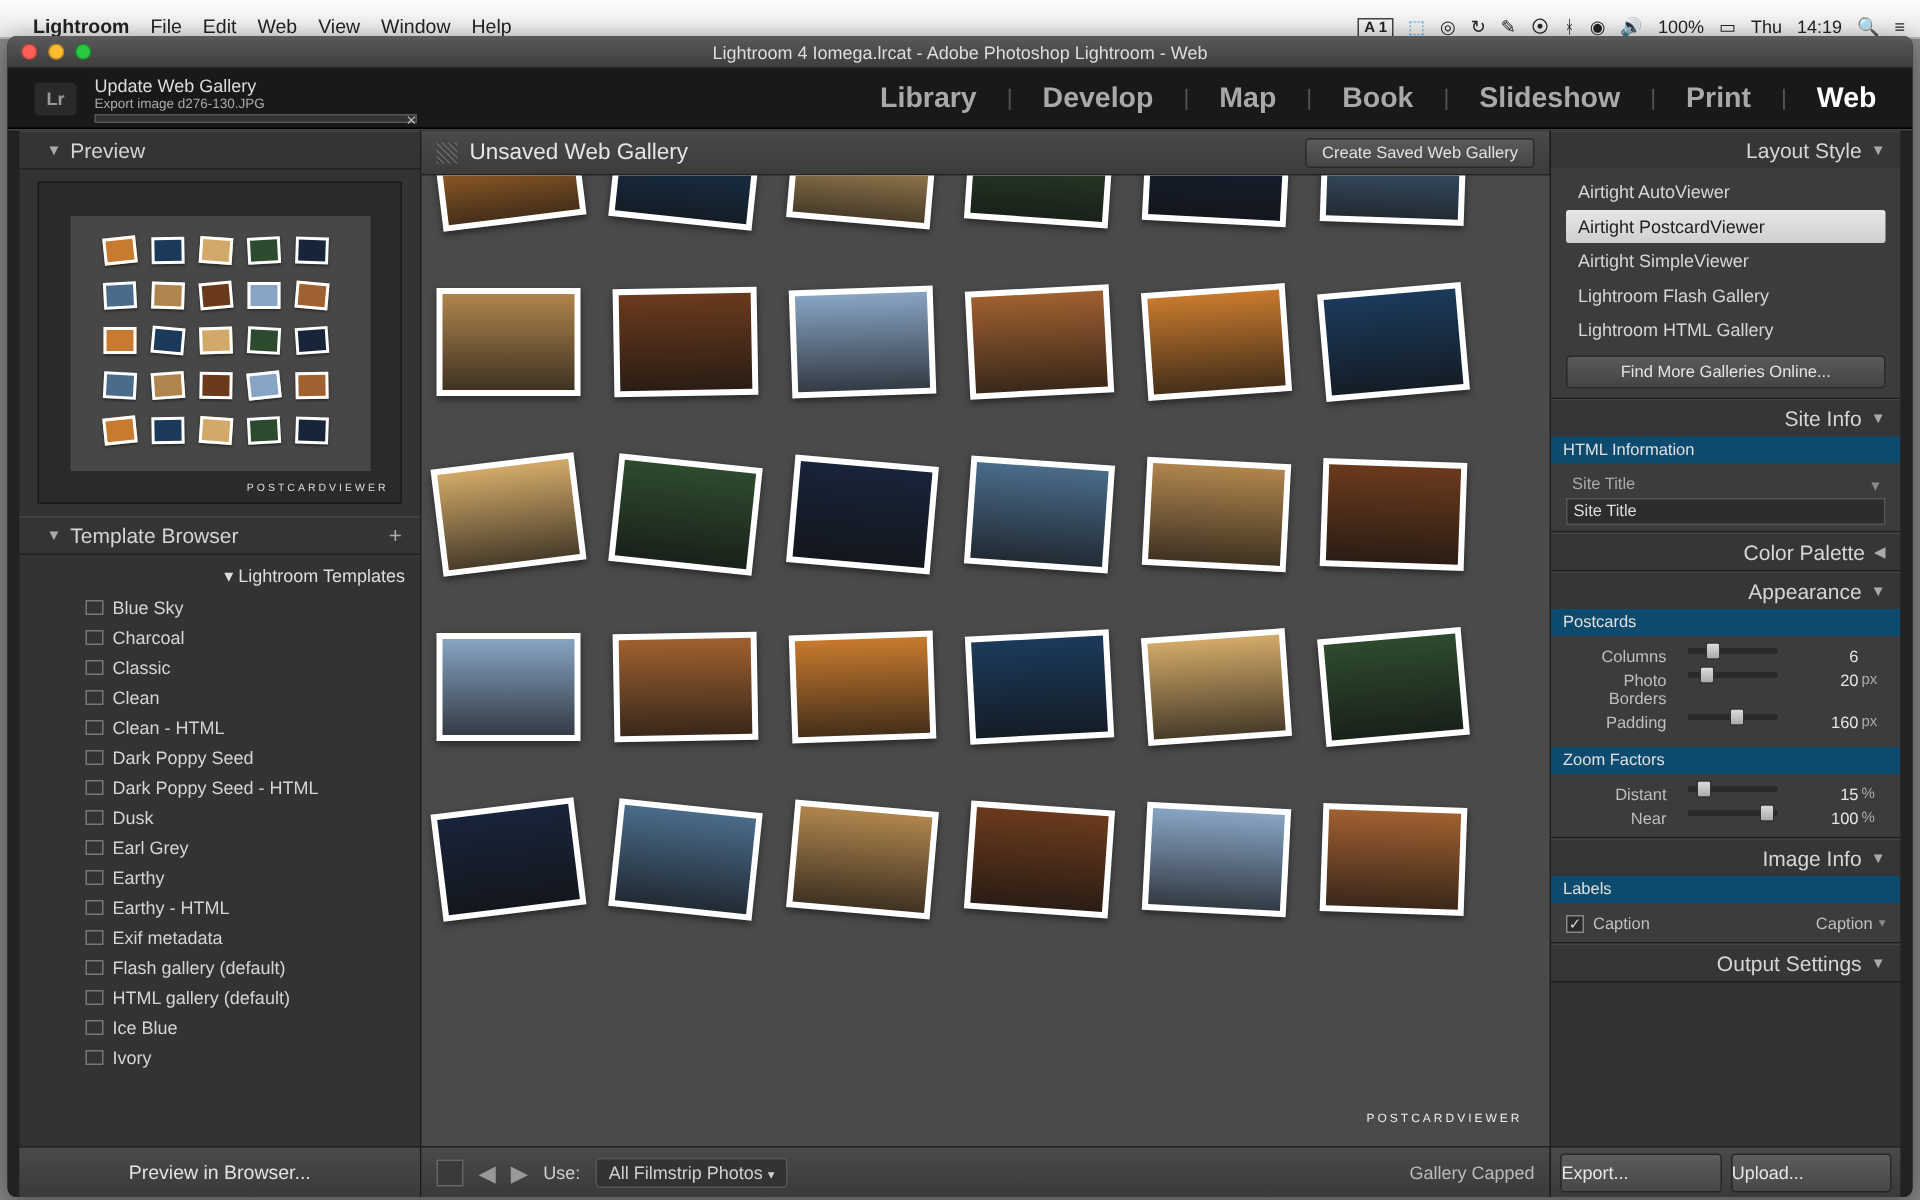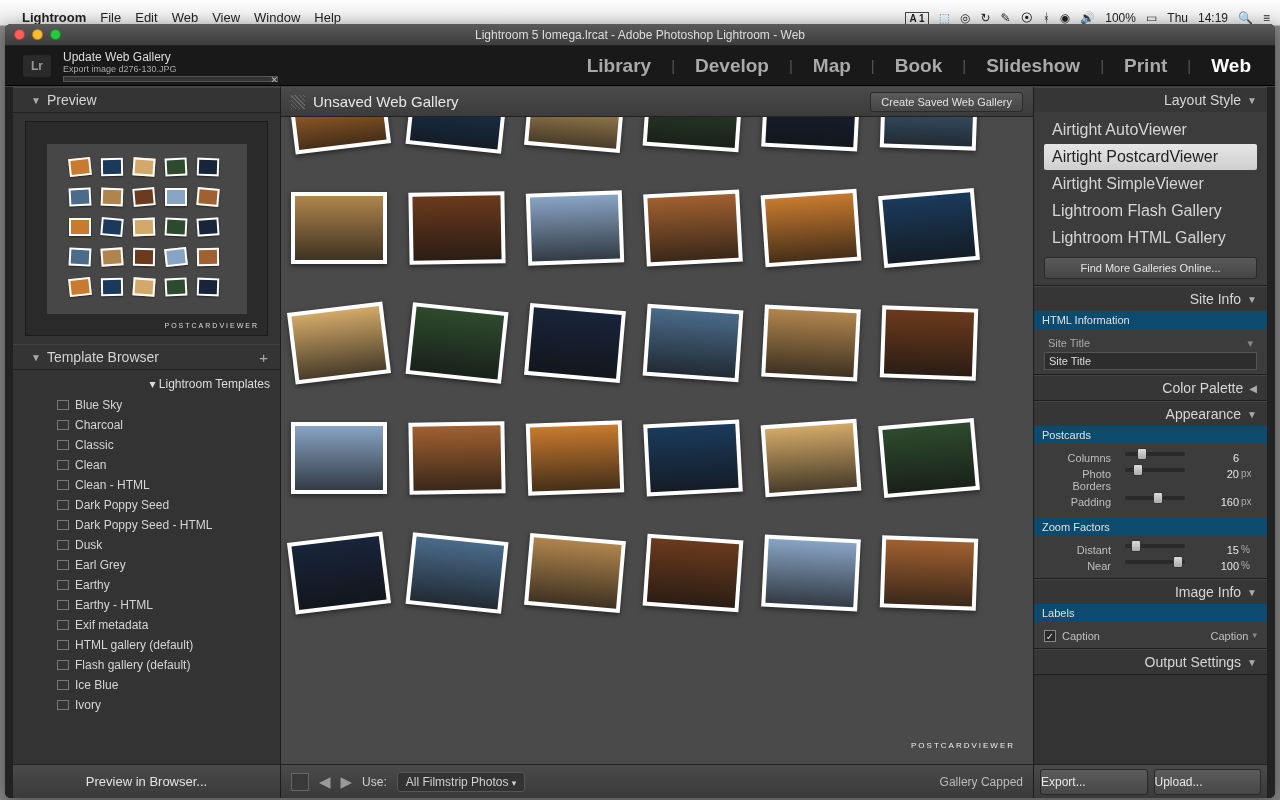--- a/index.html
+++ b/index.html
@@ -74,21 +74,21 @@
 .center-bottom .box { width:18px; height:18px; border:1px solid #666; background:#3a3a3a; }
 .center-bottom .arrow { color:#999; font-size:15px; }
 .center-bottom .use-sel { background:#333; border:1px solid #555; padding:2px 8px; border-radius:3px; }
 .center-bottom .status { margin-left:auto; color:#bbb; }
 
 
 .r-section { border-top:1px solid #444; border-bottom:1px solid #1e1e1e; }
 .r-head { height:24px; display:flex; align-items:center; justify-content:flex-end; padding:0 10px; font-size:14px; color:#d6d6d6; background:#363636; }
 .r-head .disc { margin-left:6px; font-size:10px; color:#aaa; }
 .r-body { padding:4px 10px; background:#3c3c3c; }
-.style-item { font-size:16px; color:#d6d6d6; padding:4px 8px; margin:1px 0; }
+.style-item { font-size:12px; color:#d6d6d6; padding:4px 8px; margin:1px 0; }
 .style-item.sel { background: linear-gradient(#e6e6e6,#cfcfcf); color:#222; border-radius:2px; }
 .find-btn { margin:6px 0 2px; background:linear-gradient(#5a5a5a,#444); border:1px solid #2a2a2a; color:#e4e4e4; text-align:center; padding:4px; border-radius:3px; font-size:11px; }
 
 .subhead { font-size:11px; color:#e0e0e0; background:#0c4a6e; padding:3px 8px; margin: -4px -10px 6px; }
 .field-row { display:flex; align-items:flex-start; font-size:11px; color:#bfbfbf; padding:2px 0; }
 .field-row .lbl { flex:1; text-align:right; padding-right:8px; }
 .field-row .val { width:48px; text-align:right; color:#e6e6e6; }
 .field-row .unit { width:18px; text-align:left; padding-left:2px; color:#aaa; font-size:10px; }
 .field-row .slider { width:60px; height:4px; background:#2a2a2a; border-radius:2px; margin:0 6px; position:relative; }
 .field-row .slider .knob { position:absolute; top:-4px; width:10px; height:12px; background:linear-gradient(#ddd,#aaa); border-radius:2px; border:1px solid #333; }
@@ -131,21 +131,21 @@
   </span>
 </div>
 
 <div class="app-window">
   <div class="titlebar">
     <div class="traffic">
       <div class="dot red"></div>
       <div class="dot yellow"></div>
       <div class="dot green"></div>
     </div>
-    <div class="title">Lightroom 5 Iomega.lrcat - Adobe Photoshop Lightroom - Web</div>
+    <div class="title">Lightroom 4 Iomega.lrcat - Adobe Photoshop Lightroom - Web</div>
   </div>
 
   <div class="app-header">
     <div class="logo">Lr</div>
     <div class="header-left">
       <div class="t1">Update Web Gallery</div>
       <div class="t2">Export image d276-130.JPG</div>
       <div class="bar">
           <span class="close">✕</span>
         </div>
@@ -218,22 +218,22 @@
             <div class="tmpl-item"><span class="ico"></span>Classic</div>
             <div class="tmpl-item"><span class="ico"></span>Clean</div>
             <div class="tmpl-item"><span class="ico"></span>Clean - HTML</div>
             <div class="tmpl-item"><span class="ico"></span>Dark Poppy Seed</div>
             <div class="tmpl-item"><span class="ico"></span>Dark Poppy Seed - HTML</div>
             <div class="tmpl-item"><span class="ico"></span>Dusk</div>
             <div class="tmpl-item"><span class="ico"></span>Earl Grey</div>
             <div class="tmpl-item"><span class="ico"></span>Earthy</div>
             <div class="tmpl-item"><span class="ico"></span>Earthy - HTML</div>
             <div class="tmpl-item"><span class="ico"></span>Exif metadata</div>
+            <div class="tmpl-item"><span class="ico"></span>Flash gallery (default)</div>
             <div class="tmpl-item"><span class="ico"></span>HTML gallery (default)</div>
-            <div class="tmpl-item"><span class="ico"></span>Flash gallery (default)</div>
             <div class="tmpl-item"><span class="ico"></span>Ice Blue</div>
             <div class="tmpl-item"><span class="ico"></span>Ivory</div>
           </div>
       </div>
       <div class="left-bottom">Preview in Browser...</div>
     </div>
 
     <div class="center">
       <div class="center-head">
         <div class="grip"></div>

